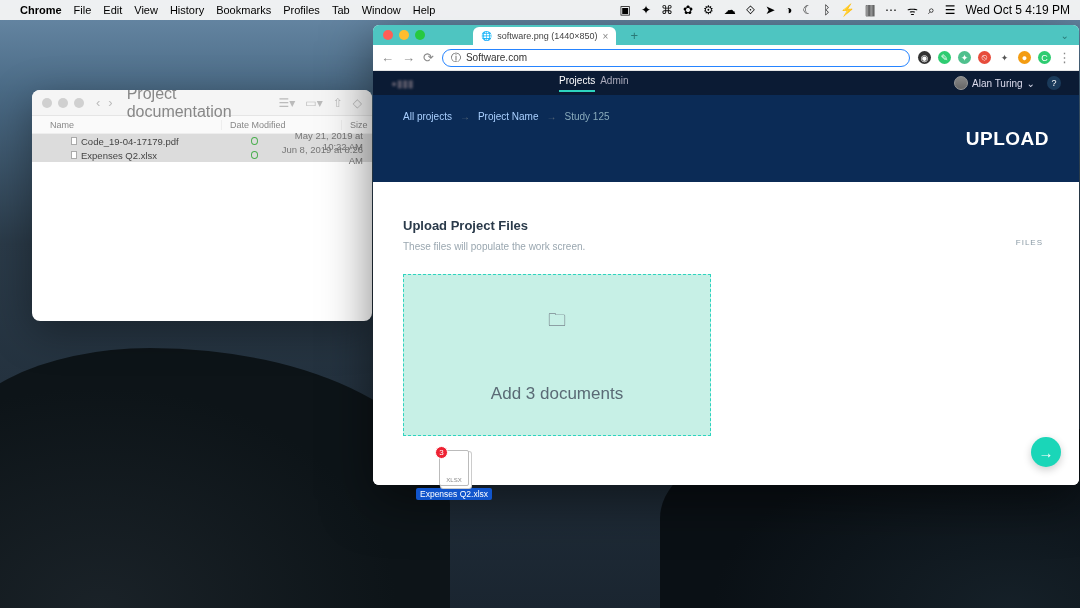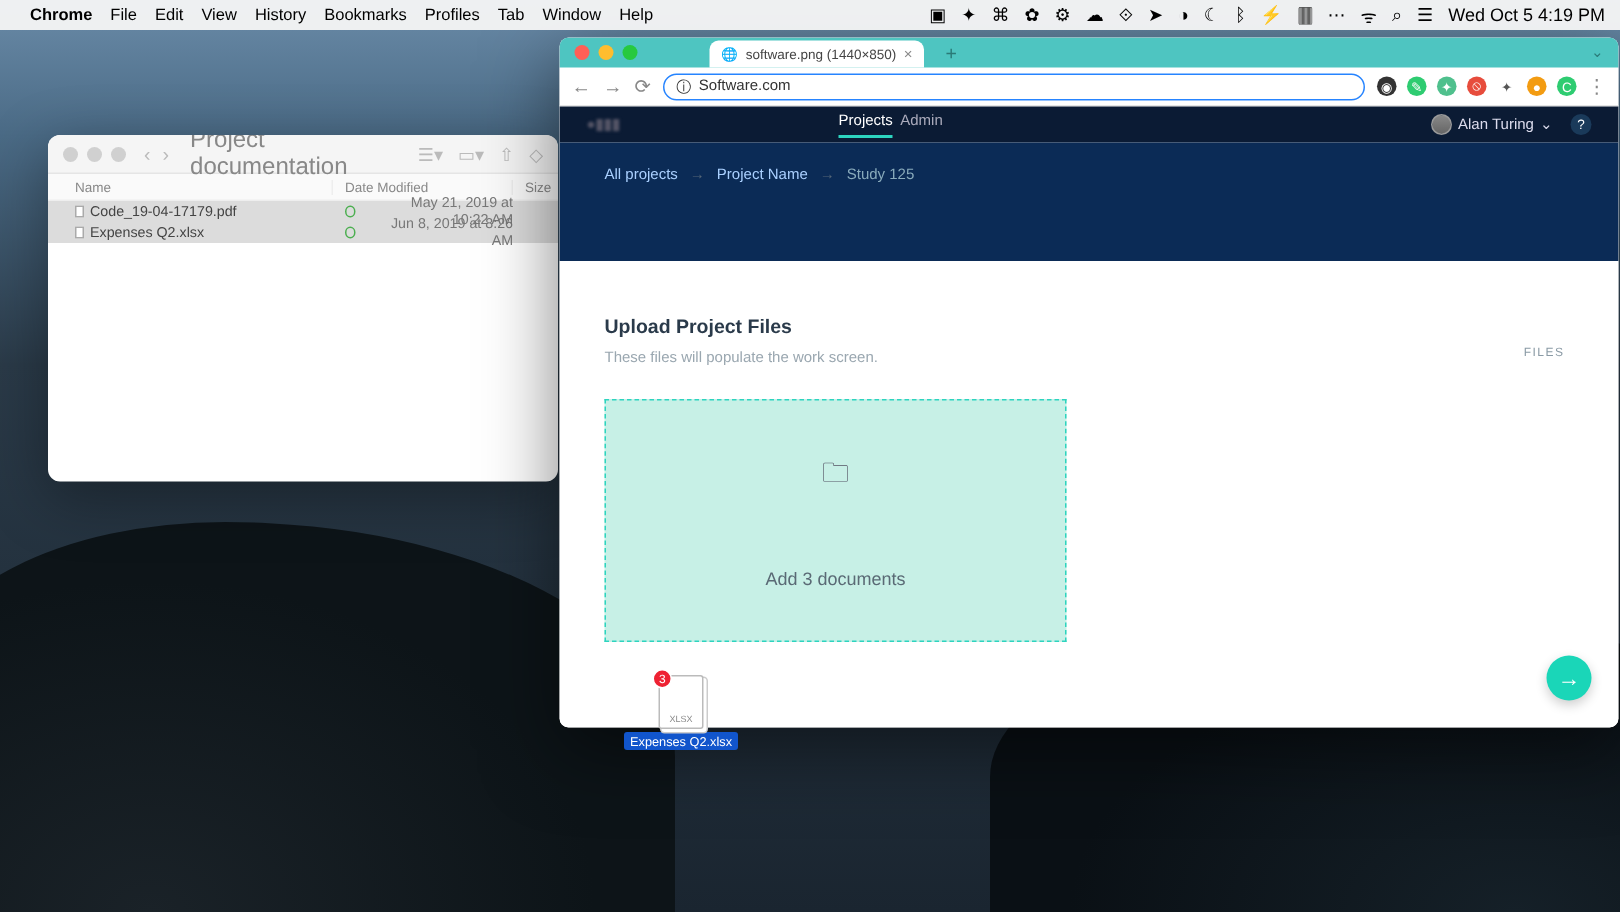--- a/index.html
+++ b/index.html
@@ -23,21 +23,21 @@
 .tl-yel-f { background: #d0d0d0; }
 .tl-grn-f { background: #d0d0d0; }
 .finder-nav { color: #bbb; display: flex; gap: 8px; font-size: 13px; margin-left: 4px; }
 .finder-title { color: #888; font-size: 16px; margin-left: 6px; flex: 1; }
 .finder-actions { color: #bbb; display: flex; gap: 10px; font-size: 12px; }
 .finder-cols { height: 18px; background: #fafafa; border-bottom: 1px solid #eee; display: flex; font-size: 9px; color: #888; align-items: center; }
 .finder-cols .c-name { width: 190px; padding-left: 18px; border-right: 1px solid #eee; }
 .finder-cols .c-date { width: 120px; padding-left: 8px; border-right: 1px solid #eee; }
 .finder-cols .c-size { padding-left: 8px; }
 .finder-rows { }
-.finder-row { height: 14px; display: flex; align-items: center; font-size: 9.5px; color: #444; }
+.finder-row { height: 14px; display: flex; align-items: center; font-size: 9.5px; color: #444; padding-left: 21px; }
 .finder-row.sel { background: #dcdcdc; }
 .finder-row .c-name { width: 190px; padding-left: 18px; display: flex; align-items: center; gap: 4px; }
 .finder-row .c-date { width: 120px; padding-left: 8px; display: flex; align-items: center; gap: 16px; color: #777; text-align: right; }
 .finder-row .sync { width: 8px; height: 8px; border: 1.2px solid #4caf50; border-radius: 50%; display: inline-block; }
 .finder-row .doc-ic { width: 6px; height: 8px; background: #fff; border: 0.5px solid #aaa; display: inline-block; }
 
 
 .browser { position: absolute; left: 373px; top: 25px; width: 706px; height: 460px; background: #fff; border-radius: 6px; box-shadow: 0 15px 50px rgba(0,0,0,0.5); z-index: 20; overflow: hidden; }
 .tab-strip { height: 20px; background: #4ec5c1; display: flex; align-items: center; padding-left: 10px; gap: 8px; position: relative; }
 .tab-strip .traffic span:nth-child(1) { background: #ff5f56; }
@@ -66,34 +66,34 @@
 .app-content { height: calc(100% - 46px); display: flex; flex-direction: column; }
 .app-header { height: 24px; background: #0b1b34; display: flex; align-items: center; padding: 0 18px; font-size: 10px; }
 .app-header .logo { color: #556; font-weight: bold; filter: blur(1px); }
 .app-header .nav-tabs { margin-left: auto; display: flex; gap: 5px; margin-right: 180px; }
 .app-header .nav-tab { color: #aab; padding-bottom: 4px; }
 .app-header .nav-tab.active { color: #fff; border-bottom: 2px solid #2dd4bf; }
 .app-header .user { margin-left: auto; color: #dde; display: flex; align-items: center; gap: 4px; }
 .app-header .avatar { width: 14px; height: 14px; border-radius: 50%; background: linear-gradient(#888,#666); border: 1px solid #999; }
 .app-header .help { width: 14px; height: 14px; border-radius: 50%; background: #1a3a5a; color: #fff; display: flex; align-items: center; justify-content: center; font-size: 9px; margin-left: 8px; }
 
-.app-hero { background: #0b2b56; padding: 16px 30px 52px; text-align: right; }
+.app-hero { background: #0b2b56; padding: 16px 30px 32px; text-align: right; }
 .breadcrumb { font-size: 10px; color: #8ab; display: flex; gap: 8px; align-items: center; }
 .breadcrumb a { color: #aad0ff; }
 .breadcrumb .arrow { color: #567; }
 .page-title { color: #fff; font-size: 19px; font-weight: 700; margin-top: 6px; letter-spacing: 0.5px; }
 
 .app-body { background: #fff; flex: 1; padding: 36px 30px; position: relative; }
 .upload-heading { font-size: 13px; font-weight: 600; color: #2a3a4a; }
 .upload-sub { font-size: 10px; color: #9aa7b0; margin-top: 8px; }
 .files-label { font-size: 8px; color: #8a9aa5; letter-spacing: 1px; position: absolute; right: 36px; top: 56px; }
 
 .dropzone { margin-top: 22px; width: 308px; height: 162px; border: 1.5px dashed #2dd4bf; background: #c7f0e6; display: flex; flex-direction: column; align-items: center; justify-content: center; gap: 6px; }
 .dropzone .folder-ic { font-size: 18px; color: #556; }
-.dropzone .dz-text { font-size: 12px; color: #5a6a75; margin-top: 41px; }
+.dropzone .dz-text { font-size: 17px; color: #5a6a75; margin-top: 41px; }
 
 .fab { position: absolute; right: 18px; bottom: 18px; width: 30px; height: 30px; border-radius: 50%; background: #1ad6b8; color: #fff; display: flex; align-items: center; justify-content: center; font-size: 15px; box-shadow: 0 3px 8px rgba(0,0,0,0.2); }
 
 
 .drag-ghost { position: absolute; left: 416px; top: 450px; z-index: 50; display: flex; flex-direction: column; align-items: center; }
 .drag-ghost .doc-stack { width: 30px; height: 36px; background: #fff; border: 1px solid #bbb; border-radius: 2px; position: relative; box-shadow: 2px 2px 0 #fff, 2px 2px 0 1px #ccc; display: flex; align-items: flex-end; justify-content: center; font-size: 6px; color: #888; padding-bottom: 2px; }
 .drag-ghost .badge { position: absolute; top: -5px; left: -5px; width: 13px; height: 13px; background: #e23; color: #fff; border-radius: 50%; font-size: 8px; display: flex; align-items: center; justify-content: center; border: 1px solid #fff; }
 .drag-ghost .drag-label { background: #1155cc; color: #fff; font-size: 8.5px; padding: 1px 4px; border-radius: 2px; margin-top: 2px; }
 
 
@@ -237,20 +237,21 @@
       </div>
     </div>
     <div class="app-hero">
       <div class="breadcrumb">
         <a>All projects</a>
         <span class="arrow">→</span>
         <a>Project Name</a>
         <span class="arrow">→</span>
         <span>Study 125</span>
       </div>
+      <div class="page-title">UPLOAD</div>
     </div>
     <div class="app-body">
       <div class="upload-heading">Upload Project Files</div>
       <div class="upload-sub">These files will populate the work screen.</div>
       <div class="files-label">FILES</div>
       <div class="dropzone">
         <span class="folder-ic">🗀</span>
         <span class="dz-text">Add 3 documents</span>
       </div>
       <div class="fab">

